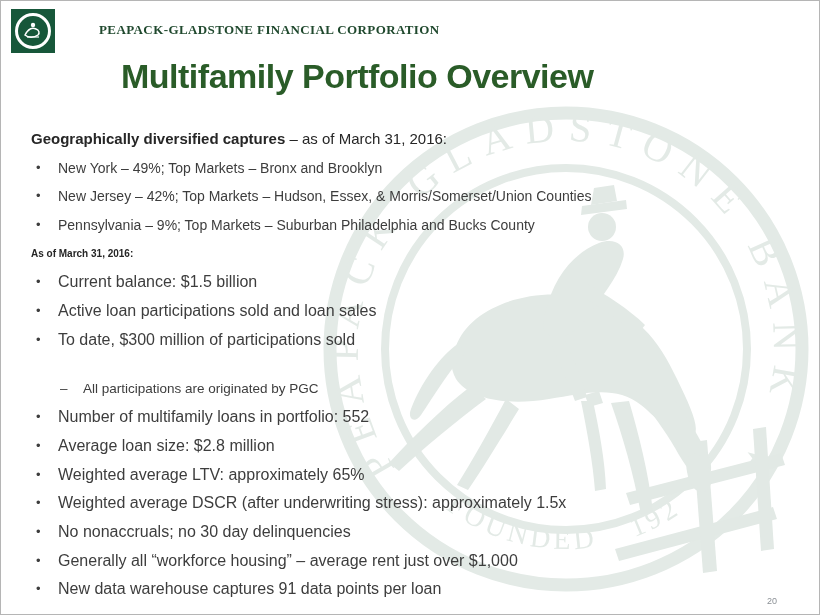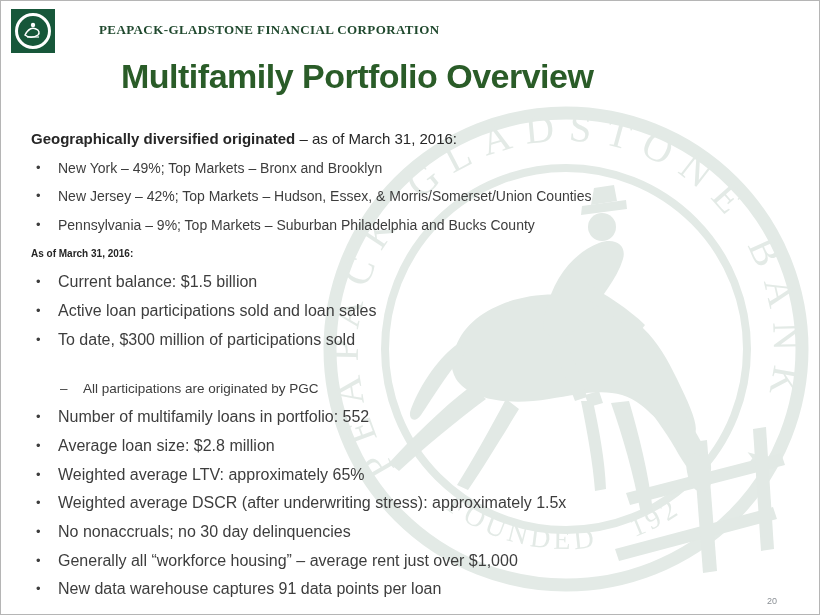--- a/index.html
+++ b/index.html
@@ -113,21 +113,21 @@
       </svg>
     </div>
   </div>
   <div class="company-name">PEAPACK-GLADSTONE FINANCIAL CORPORATION</div>
 
   <div class="slide-title">Multifamily Portfolio Overview</div>
 
   <div class="content">
 
     <div class="line sec-heading">
-      <span class="hb">Geographically diversified originated</span><span> – as of March 31, 2016:</span>
+      <span class="hb">Geographically diversified captures</span><span> – as of March 31, 2016:</span>
     </div>
     <div class="line b1">New York – 49%; Top Markets – Bronx and Brooklyn</div>
     <div class="line b1">New Jersey – 42%; Top Markets – Hudson, Essex, &amp; Morris/Somerset/Union  Counties</div>
     <div class="line b1">Pennsylvania – 9%; Top Markets – Suburban  Philadelphia and Bucks County</div>
 
     <div class="line sec-heading big">
       <span class="hb">As of March 31, 2016:</span><span></span>
     </div>
     <div class="line b1 big">Current balance:  $1.5 billion</div>
     <div class="line b1 big">Active loan participations sold and loan sales</div>

